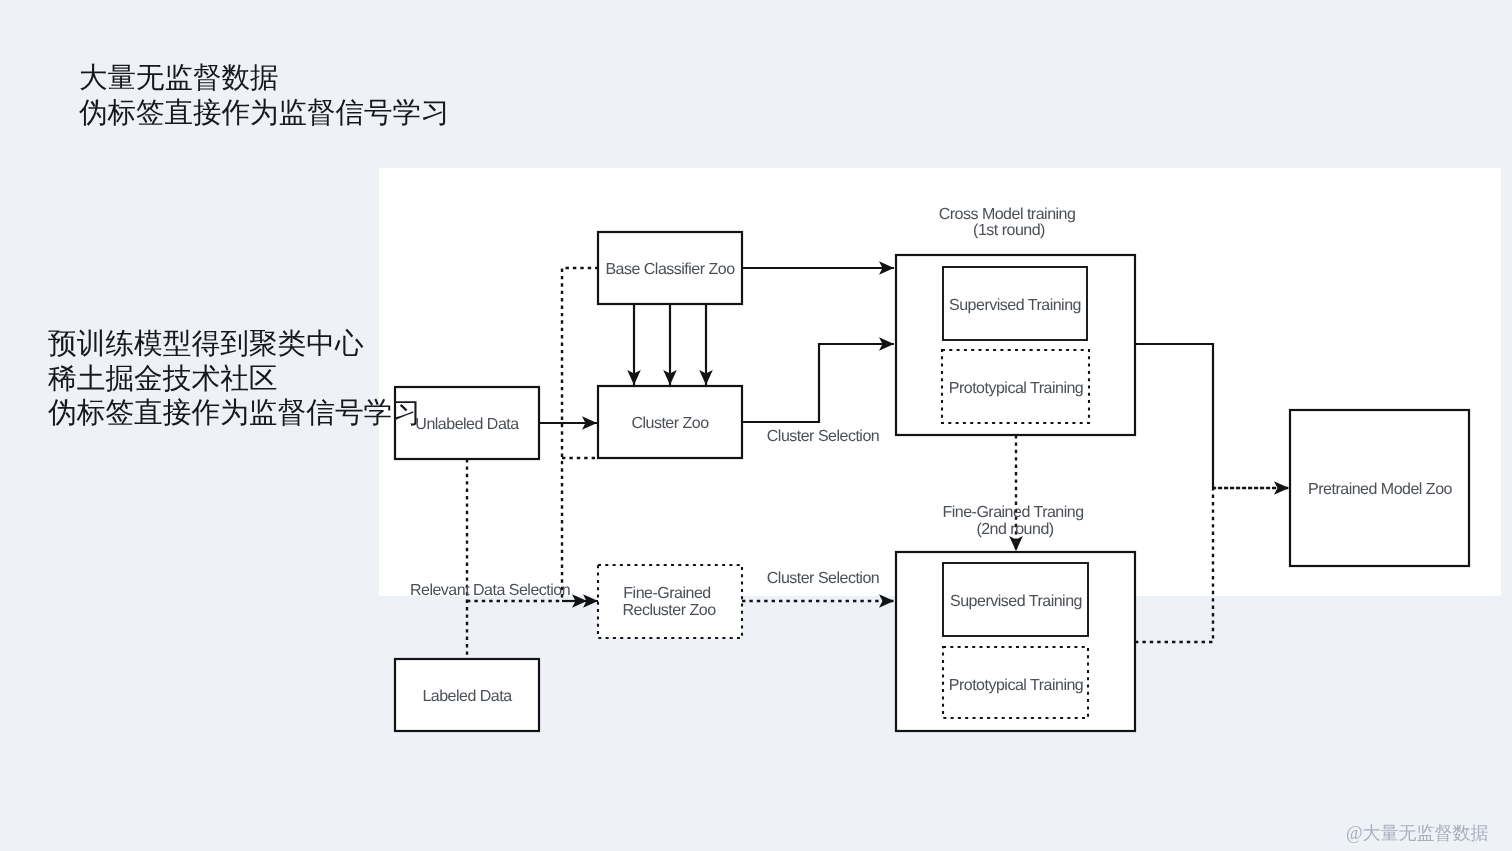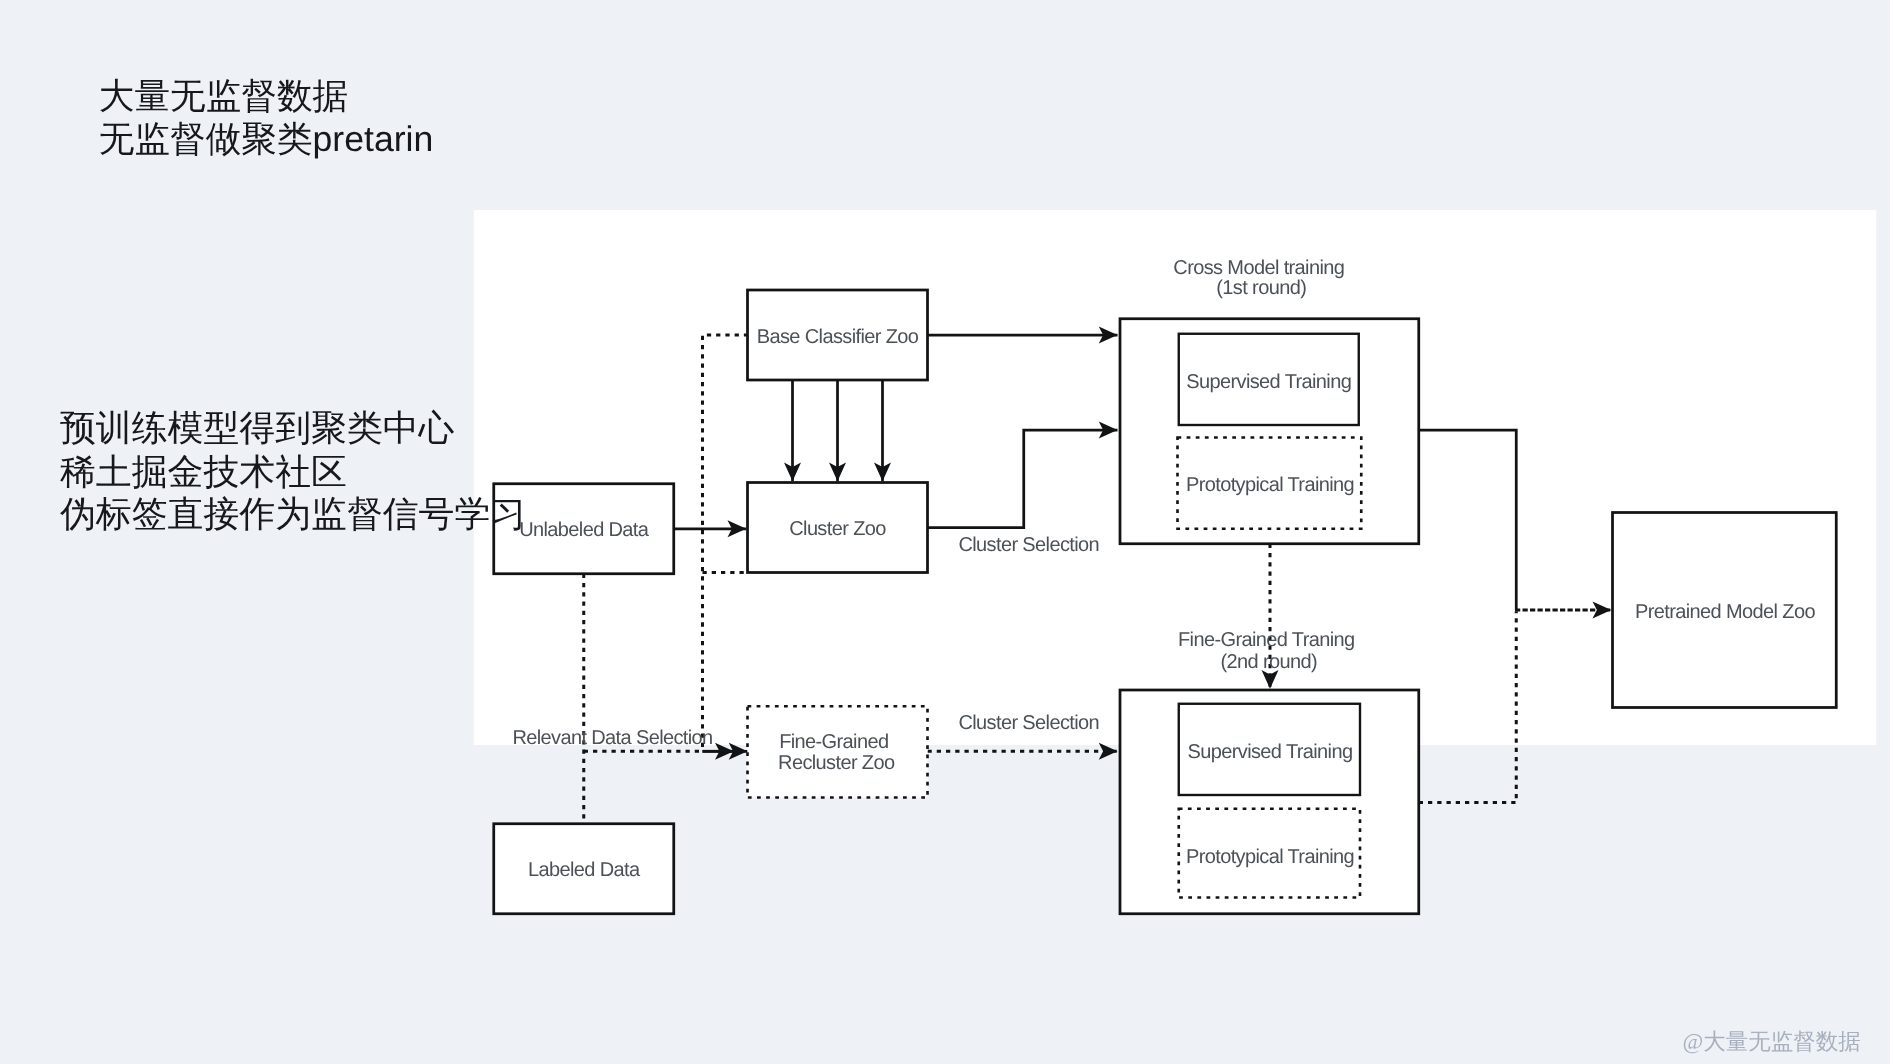--- a/index.html
+++ b/index.html
@@ -143,18 +143,18 @@
       </text>
       <text class="ntext" x="1016" y="606">Supervised Training</text>
       <text class="ntext" x="1016" y="690">Prototypical Training</text>
 
       <text class="ltext" x="823" y="441">Cluster Selection</text>
       <text class="ltext" x="823" y="583">Cluster Selection</text>
       <text class="ltext" x="490" y="595">Relevant Data Selection</text>
     </g>
   </svg>
   <div class="note" id="note-top">大量无监督数据
-无监督做聚类pretarin</div>
+伪标签直接作为监督信号学习</div>
   <div class="note" id="note-mid">预训练模型得到聚类中心
 稀土掘金技术社区
 伪标签直接作为监督信号学习</div>
   <div id="watermark">@大量无监督数据</div>
 </div>
 
 </body></html>

